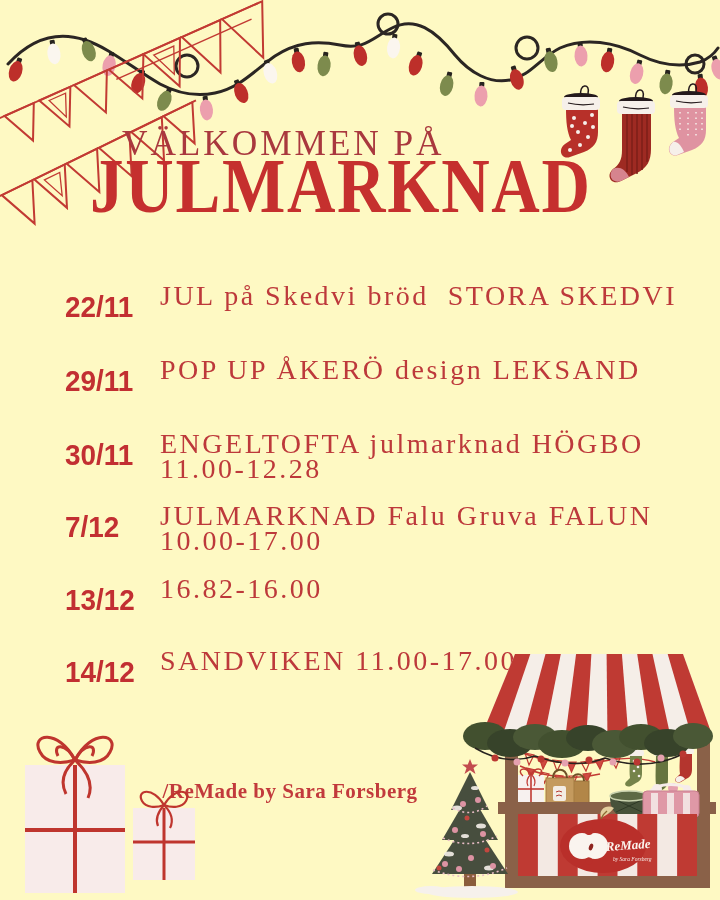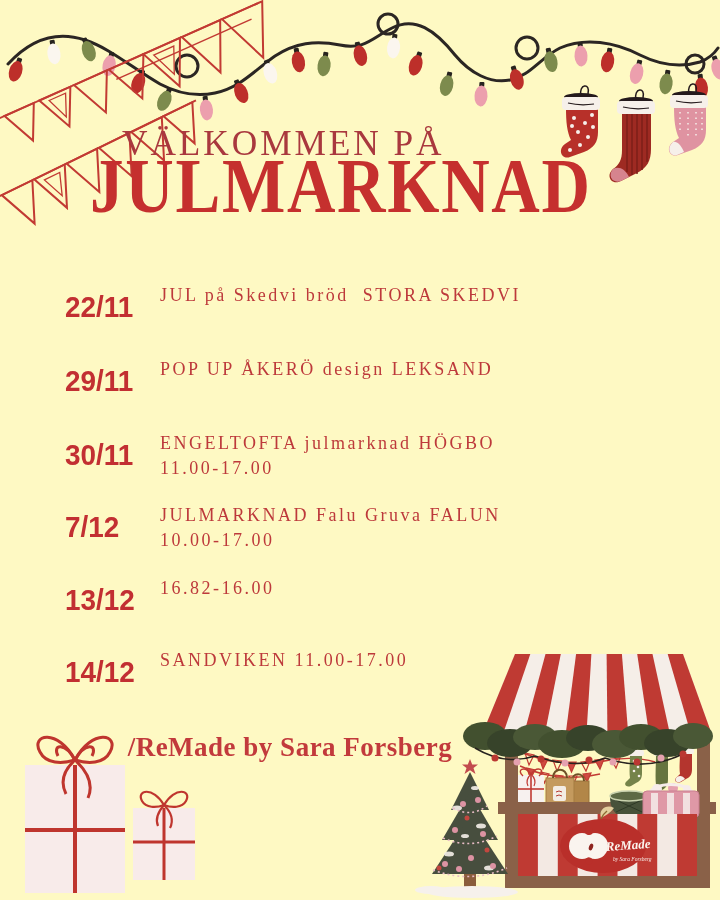--- a/index.html
+++ b/index.html
@@ -25,29 +25,29 @@
   .events{position:absolute;left:0;top:0;width:720px;}
   .event{position:absolute;left:0;width:720px;}
   .event-date{
     position:absolute;left:65px;top:7px;
     font-family:"Liberation Sans",sans-serif;font-weight:bold;
     font-size:30px;color:#c22f32;transform:scaleX(.93);transform-origin:left top;
     white-space:pre;
   }
   .event-lines{
     position:absolute;left:160px;top:0;
-    font-size:18px;color:#bd393b;letter-spacing:2.5px;line-height:25px;
+    font-size:28px;color:#bd393b;letter-spacing:2.5px;line-height:25px;
   }
   .event-line{white-space:pre;}
   .footer{
     position:absolute;left:95px;top:735px;width:390px;text-align:center;
     color:#c23a3c;font-weight:bold;letter-spacing:.5px;
   }
   .footer-line1{font-size:20px;white-space:pre;line-height:23px;}
-  .footer-line2{font-size:27px;white-space:pre;line-height:24px;}
+  .footer-line2{font-size:21px;white-space:pre;line-height:24px;margin-top:44px;}
 </style>
 </head>
 <body>
 
 <div class="poster">
 
   <svg class="deco" style="left:0;top:0;" width="720" height="175" viewBox="0 0 720 175">
     <defs>
       <g id="bulb">
         <rect x="-2.5" y="0" width="5" height="5" rx="1" fill="#27231f"></rect>
@@ -168,21 +168,21 @@
     <div class="event" style="top:357px;">
       <div class="event-date">29/11</div>
       <div class="event-lines">
         <div class="event-line">POP UP ÅKERÖ design LEKSAND</div>
       </div>
     </div>
     <div class="event" style="top:431px;">
       <div class="event-date">30/11</div>
       <div class="event-lines">
         <div class="event-line">ENGELTOFTA julmarknad HÖGBO</div>
-        <div class="event-line">11.00-17.00</div>
+        <div class="event-line">11.00-12.28</div>
       </div>
     </div>
     <div class="event" style="top:503px;">
       <div class="event-date">7/12</div>
       <div class="event-lines">
         <div class="event-line">JULMARKNAD Falu Gruva FALUN</div>
         <div class="event-line">10.00-17.00</div>
       </div>
     </div>
     <div class="event" style="top:576px;">

